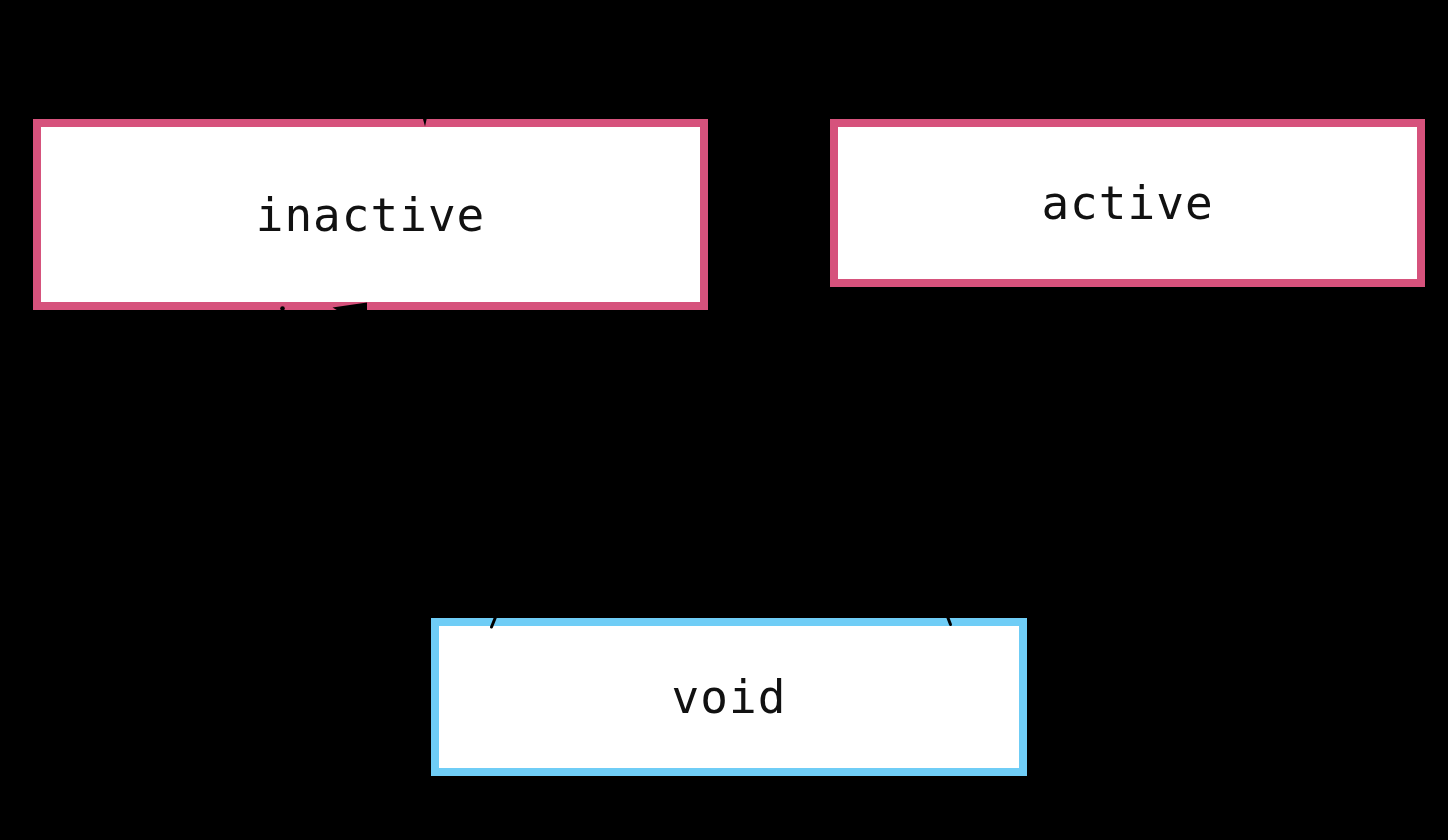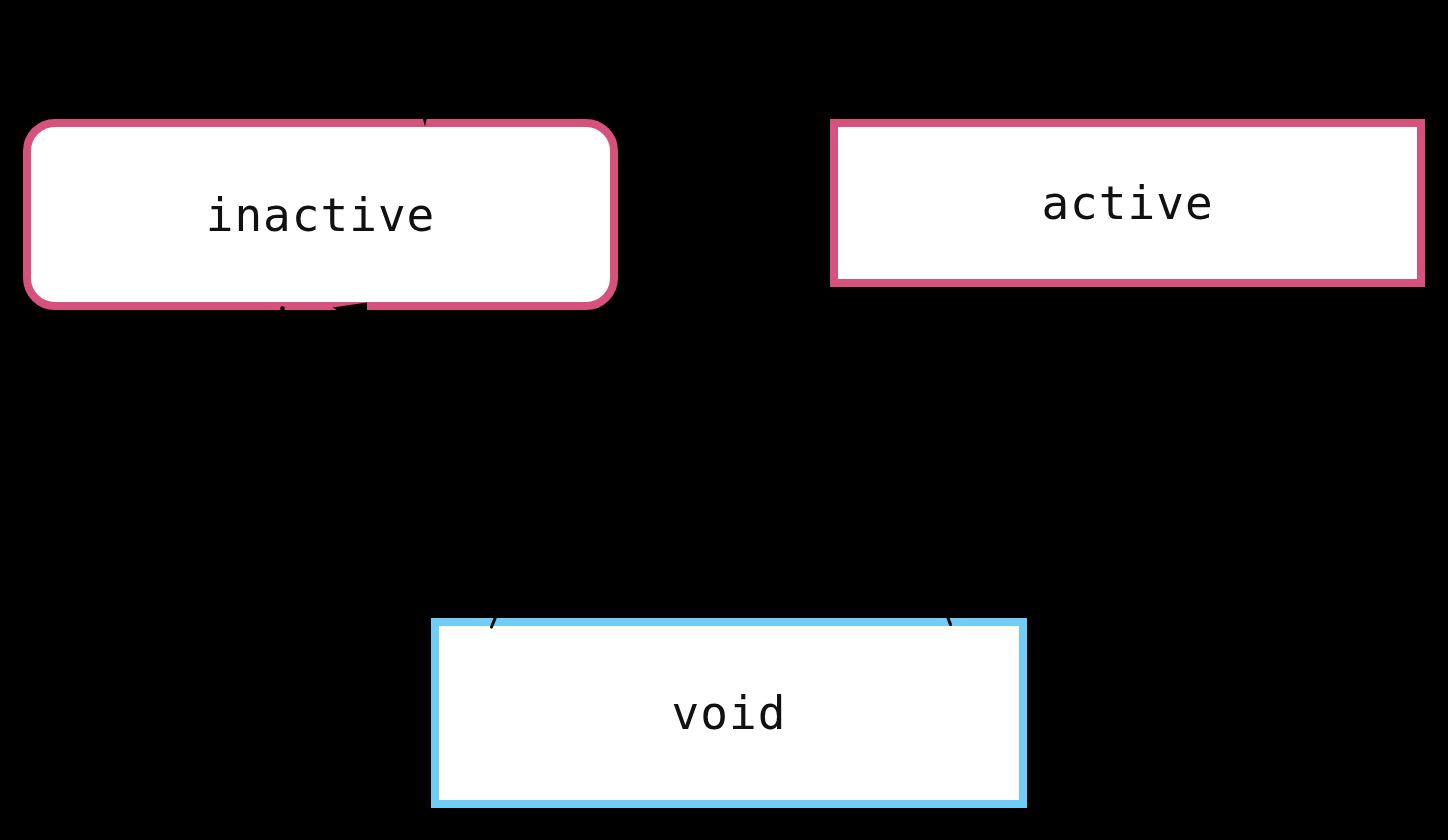--- a/index.html
+++ b/index.html
@@ -15,23 +15,23 @@
     inset: 0;
   }
   .state-node {
     position: absolute;
     box-sizing: border-box;
     border: 8px solid;
     display: flex;
     align-items: center;
     justify-content: center;
   }
-  #state-inactive { left: 23px;  top: 119px; width: 595px; height: 191px; border-radius: 32px; }
+  #state-inactive { left: 33px;  top: 119px; width: 675px; height: 191px; }
   #state-active   { left: 830px; top: 119px; width: 595px; height: 168px; }
-  #state-void     { left: 431px; top: 618px; width: 596px; height: 190px; }
+  #state-void     { left: 431px; top: 618px; width: 596px; height: 158px; }
   .state-label {
     font-size: 46px;
     letter-spacing: 1px;
     line-height: 1;
     white-space: nowrap;
   }
   svg.edge-layer {
     position: absolute;
     left: 0;
     top: 0;

